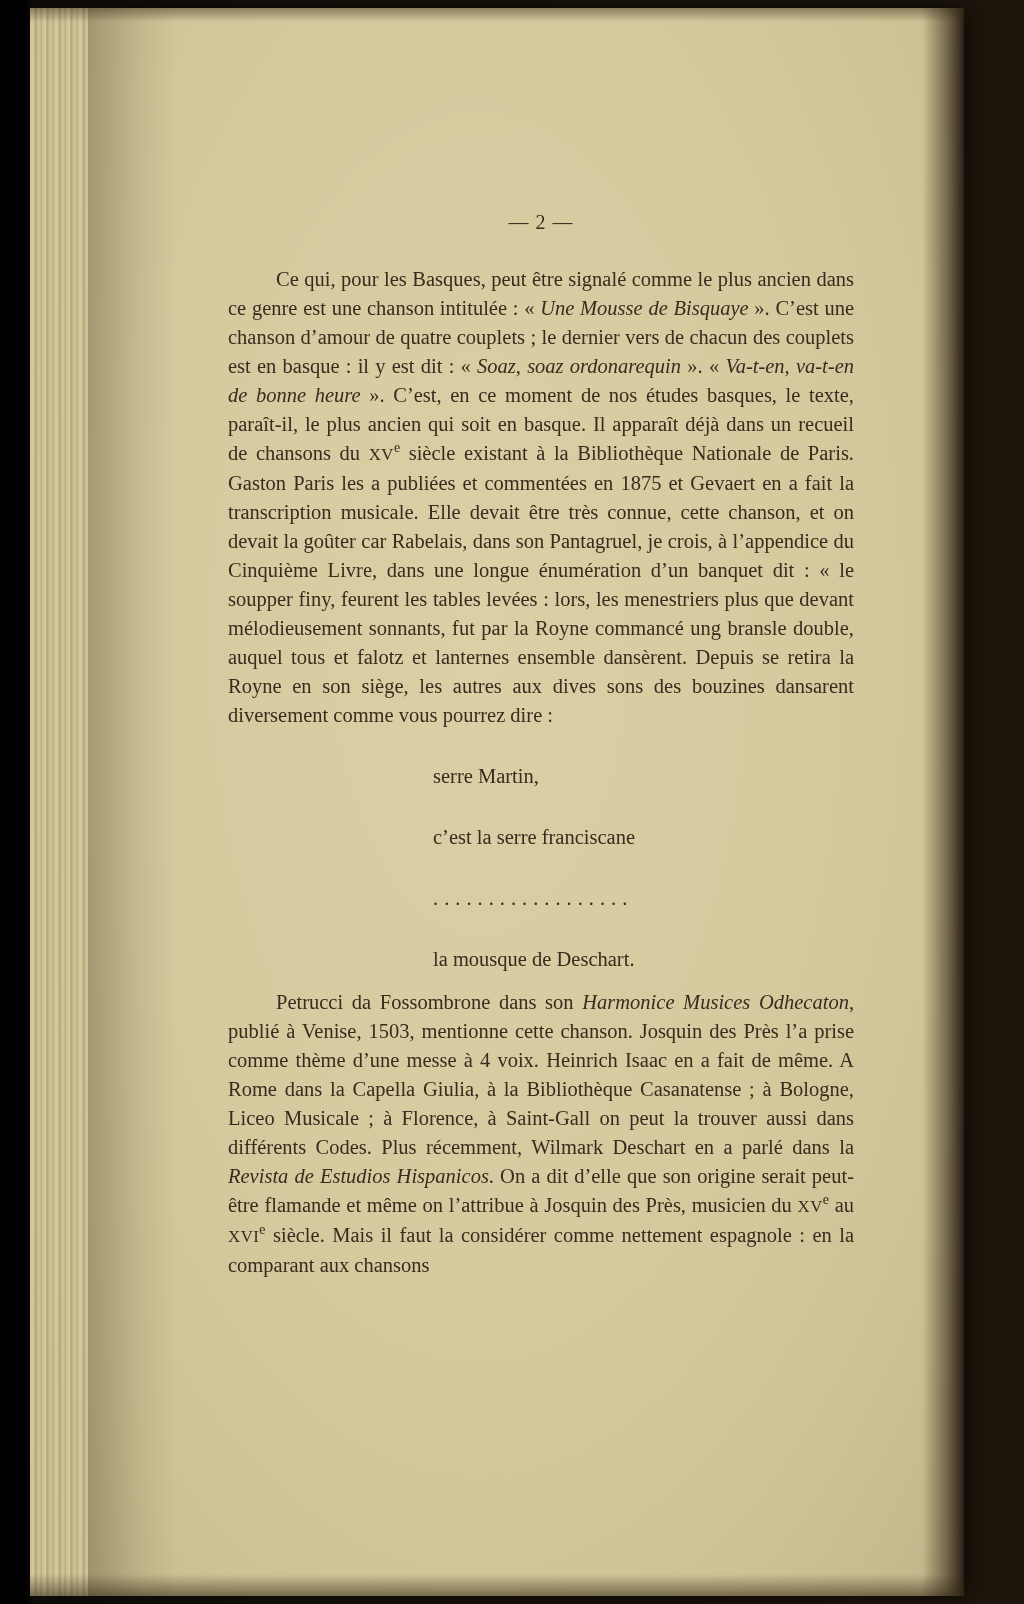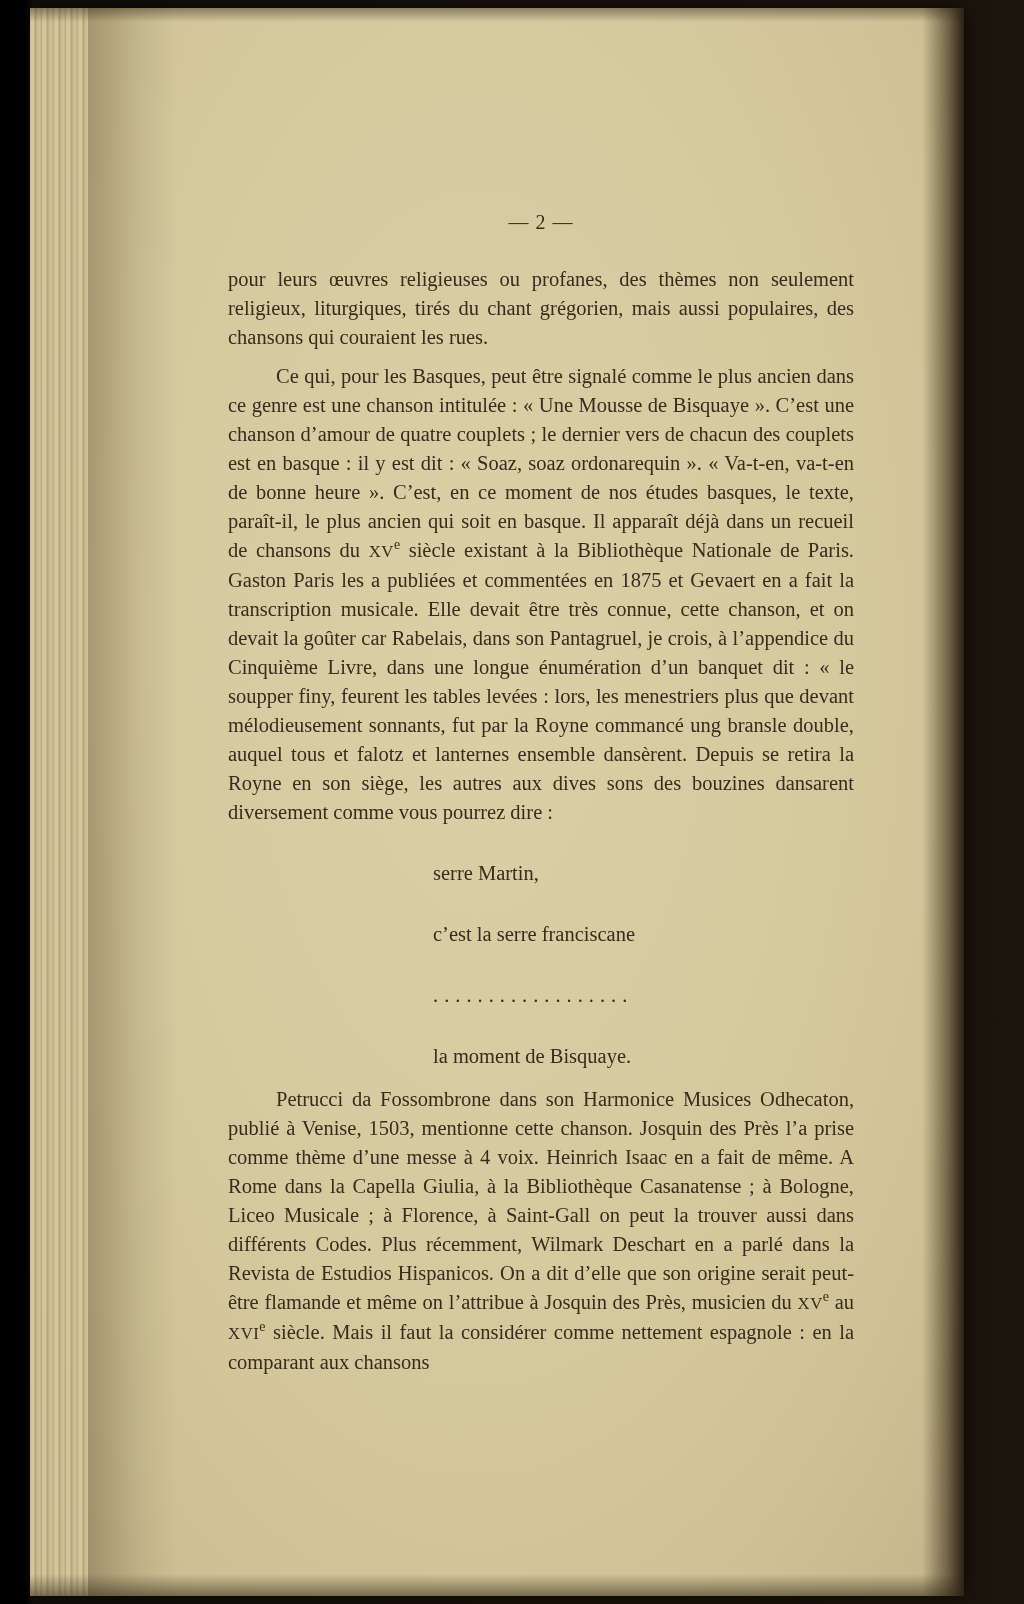--- a/index.html
+++ b/index.html
@@ -79,21 +79,21 @@
     font-size: 20px;
     letter-spacing: 1px;
     margin: 0 0 28px 0;
   }
 
   .para {
     margin: 0 0 10px 0;
   }
   .para.indent { text-indent: 48px; }
 
-  .italic { }
+  .italic { font-style: italic; }
   .smallcaps { font-size: 0.82em; letter-spacing: 0.5px; }
   sup { font-size: 0.68em; line-height: 0; vertical-align: super; }
 
   .verse {
     margin: 2px 0 14px 205px;
     text-align: left;
   }
   .verse-line { line-height: 29px; margin-top: 32px; }
   .spaced-dots { letter-spacing: 6px; }
 </style>
@@ -103,24 +103,23 @@
 <div class="book-page">
   <div class="page-stack-edges"></div>
   <div class="gutter-shadow"></div>
   <div class="page-right-edge-shadow"></div>
   <div class="page-top-edge-shadow"></div>
   <div class="page-bottom-edge-shadow"></div>
 
   <div class="text-block">
     <div class="page-number">— 2 —</div>
     <div id="body-text-container">
-        <p class="para"><span>pour leurs œuvres religieuses ou profanes, des thèmes non seulement religieux, liturgiques, tirés du chant grégorien, mais aussi populaires, des chansons qui couraient les rues.</span></p>
         <p class="para indent"><span>Ce qui, pour les Basques, peut être signalé comme le plus ancien dans ce genre est une chanson intitulée : « </span><span class="italic">Une Mousse de Bisquaye</span><span> ». C’est une chanson d’amour de quatre couplets ; le dernier vers de chacun des couplets est en basque : il y est dit : « </span><span class="italic">Soaz, soaz ordonarequin</span><span> ». « </span><span class="italic">Va-t-en, va-t-en de bonne heure</span><span> ». C’est, en ce moment de nos études basques, le texte, paraît-il, le plus ancien qui soit en basque. Il apparaît déjà dans un recueil de chansons du </span><span class="smallcaps">XV</span><sup>e</sup><span> siècle existant à la Bibliothèque Nationale de Paris. Gaston Paris les a publiées et commentées en 1875 et Gevaert en a fait la transcription musicale. Elle devait être très connue, cette chanson, et on devait la goûter car Rabelais, dans son Pantagruel, je crois, à l’appendice du Cinquième Livre, dans une longue énumération d’un banquet dit : « le soupper finy, feurent les tables levées : lors, les menestriers plus que devant mélodieusement sonnants, fut par la Royne commancé ung bransle double, auquel tous et falotz et lanternes ensemble dansèrent. Depuis se retira la Royne en son siège, les autres aux dives sons des bouzines dansarent diversement comme vous pourrez dire :</span></p>
         <div class="verse">
           <div class="verse-line">serre Martin,</div>
           <div class="verse-line">c’est la serre franciscane</div>
           <div class="verse-line spaced-dots">..................</div>
-          <div class="verse-line">la moment de Bisquaye.</div>
+          <div class="verse-line">la mousque de Deschart.</div>
         </div>
         <p class="para indent"><span>Petrucci da Fossombrone dans son </span><span class="italic">Harmonice Musices Odhecaton</span><span>, publié à Venise, 1503, mentionne cette chanson. Josquin des Près l’a prise comme thème d’une messe à 4 voix. Heinrich Isaac en a fait de même. A Rome dans la Capella Giulia, à la Bibliothèque Casanatense ; à Bologne, Liceo Musicale ; à Florence, à Saint-Gall on peut la trouver aussi dans différents Codes. Plus récemment, Wilmark Deschart en a parlé dans la </span><span class="italic">Revista de Estudios Hispanicos</span><span>. On a dit d’elle que son origine serait peut-être flamande et même on l’attribue à Josquin des Près, musicien du </span><span class="smallcaps">XV</span><sup>e</sup><span> au </span><span class="smallcaps">XVI</span><sup>e</sup><span> siècle. Mais il faut la considérer comme nettement espagnole : en la comparant aux chansons</span></p>
       </div>
   </div>
 </div>
 
 </body></html>

